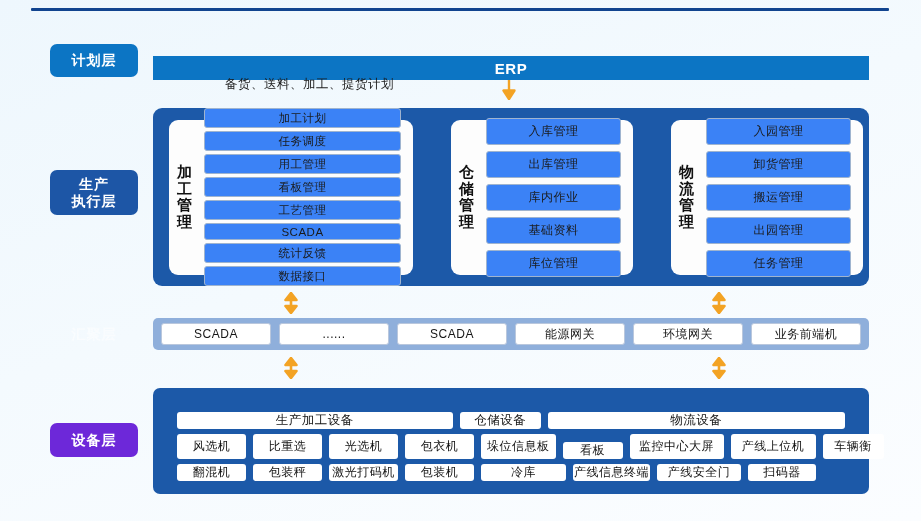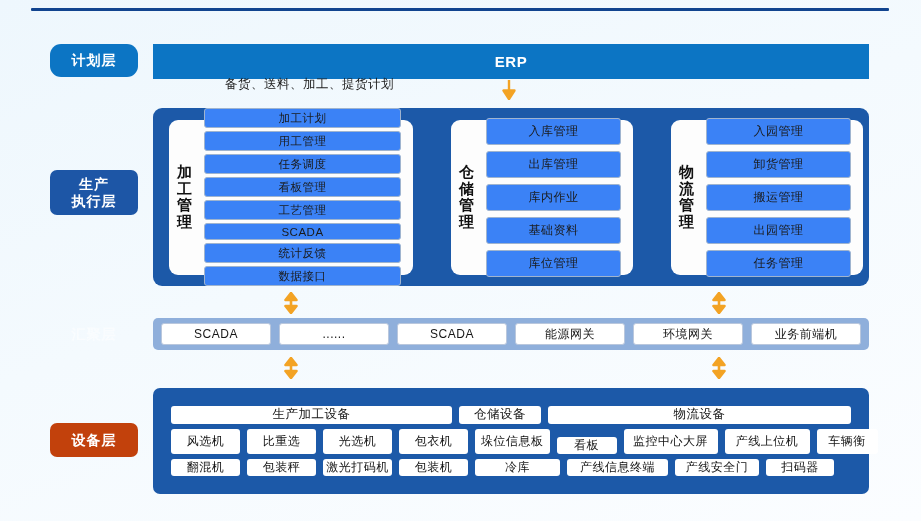--- a/index.html
+++ b/index.html
@@ -34,43 +34,42 @@
     line-height: 17px;
     text-align: center;
     display: flex;
     align-items: center;
     justify-content: center;
     letter-spacing: 1px;
   }
   #pill-plan {
     top: 44px; height: 33px;
     background: #0c75c4;
-    border-radius: 11px;
   }
   #pill-exec {
     top: 170px; height: 45px;
     background: #1d56a6;
     flex-direction: column;
   }
   #pill-aggr {
     top: 317px; height: 34px;
     background: transparent;
     color: #ffffff;
     opacity: .55;
   }
   #pill-equip {
     top: 423px; height: 34px;
-    background: #c2410c;
+    background: #6d28d9;
   }
 
   
   #erp-bar {
     position: absolute;
-    left: 153px; top: 44px;
-    width: 716px; height: 35px;
+    left: 153px; top: 56px;
+    width: 716px; height: 24px;
     background: #0c75c4;
     color: #fff;
     font-weight: bold;
     font-size: 15px;
     letter-spacing: .5px;
     display: flex; align-items: center; justify-content: center;
   }
 
   #plan-caption {
     position: absolute;
@@ -173,21 +172,21 @@
     white-space: nowrap;
   }
 
   
   #equip-box {
     position: absolute;
     left: 153px; top: 388px;
     width: 716px; height: 106px;
     background: #1c59a8;
     border-radius: 7px;
-    padding: 18px;
+    padding: 24px;
     display: flex;
     flex-direction: column;
     gap: 5px;
   }
   .equip-row {
     display: flex;
     gap: 7px;
     flex: 1 1 0;
   }
   .equip-col-group { display: flex; gap: 7px; }
@@ -206,21 +205,21 @@
   
   .w-prod  { width: 291px; }
   .w-wh    { width: 85px; }
   .w-logi  { width: 314px; }
   .eq-prod { width: 69px; }
   .eq-wh   { width: 85px; }
   .l-kanban { width: 60px; margin-top: 8px; }
   .l-screen { width: 94px; }
   .l-host   { width: 85px; }
   .l-scale  { width: 61px; }
-  .l-term   { width: 101px; }
+  .l-term   { width: 77px; }
   .l-gate   { width: 84px; }
   .l-scan   { width: 68px; }
 </style>
 </head>
 <body>
 
 <div id="top-rule"></div>
 
 <div class="layer-pill" id="pill-plan">
   <span>计划层</span>
@@ -250,22 +249,22 @@
     <path d="M7 0 L7 12 M7 19 L1.5 10.5 L12.5 10.5 Z" fill="#f3a324" stroke="#f3a324" stroke-width="2.4" stroke-linejoin="round"></path>
   </svg>
 </div>
 
 <div id="exec-box">
 
   <div class="exec-group g-proc">
     <div class="group-title">加工管理</div>
     <div class="group-items">
       <div class="mod-chip">加工计划</div>
+      <div class="mod-chip">任务调度</div>
       <div class="mod-chip">用工管理</div>
-      <div class="mod-chip">任务调度</div>
       <div class="mod-chip">看板管理</div>
       <div class="mod-chip">工艺管理</div>
       <div class="mod-chip">SCADA</div>
       <div class="mod-chip">统计反馈</div>
       <div class="mod-chip">数据接口</div>
     </div>
   </div>
 
   <div class="exec-group g-wh">
     <div class="group-title">仓储管理</div>

